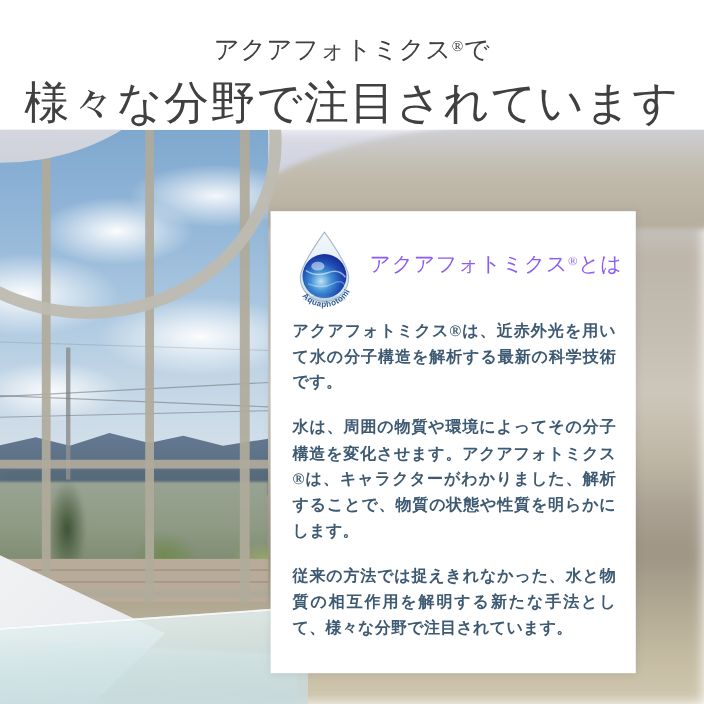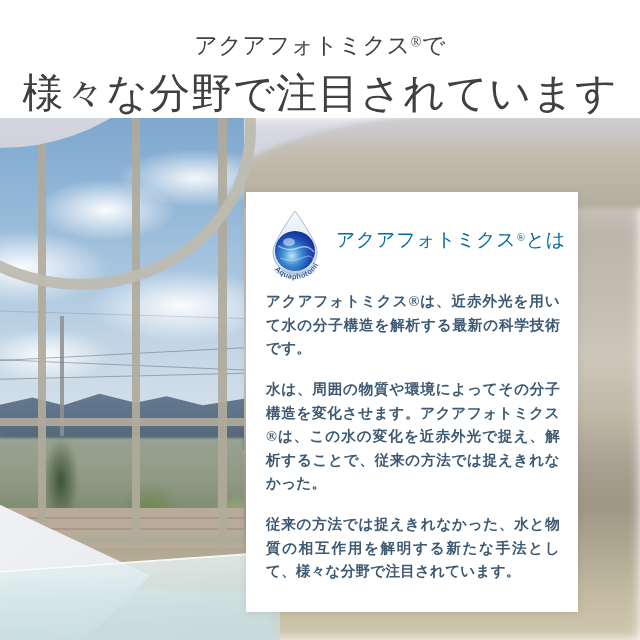--- a/index.html
+++ b/index.html
@@ -150,21 +150,21 @@
     background:#ffffff;z-index:6;
     box-shadow:0 1px 7px rgba(60,60,70,.13);
   }
   .card-head{
     display:flex;align-items:center;
     padding:14px 0 0 18px;
   }
   .logo{width:62px;height:78px;position:relative;flex:0 0 auto;}
   .logo svg{display:block;}
   .card-title{
-    font-size:19px;color:#0369a1;letter-spacing:.6px;
+    font-size:19px;color:#8b5cf6;letter-spacing:.6px;
     margin-left:10px;margin-top:-10px;
   }
   .card-body{padding:6px 18px 0 20px;}
   .para{
     font-size:14.6px;line-height:1.62;color:#3d5a72;
     letter-spacing:.2px;margin:0 0 17px 0;
     text-align:justify;text-justify:inter-character;font-weight:bold;
   }
   .para:last-child{margin-bottom:16px;}
 </style>
@@ -237,18 +237,18 @@
           <text font-size="7.4" font-family="Liberation Sans, sans-serif" fill="#2f5d96" font-weight="bold" letter-spacing="0.4">
             <textPath href="#arcpath" startOffset="12%">Aquaphotomics</textPath>
           </text>
         </svg>
       </div>
       <div class="card-title"><span>アクアフォトミクス</span><span class="reg">®</span><span>とは</span></div>
     </div>
 
     <div class="card-body">
       <p class="para">アクアフォトミクス®は、近赤外光を用いて水の分子構造を解析する最新の科学技術です。</p>
-      <p class="para">水は、周囲の物質や環境によってその分子構造を変化させます。アクアフォトミクス®は、この水の変化を近赤外光で捉え、解析することで、従来の方法では捉えきれなかった。</p>
+      <p class="para">水は、周囲の物質や環境によってその分子構造を変化させます。アクアフォトミクス®は、キャラクターがわかりました、解析することで、物質の状態や性質を明らかにします。</p>
       <p class="para">従来の方法では捉えきれなかった、水と物質の相互作用を解明する新たな手法として、様々な分野で注目されています。</p>
     </div>
 
   </div>
 </div>
 
 </body></html>

